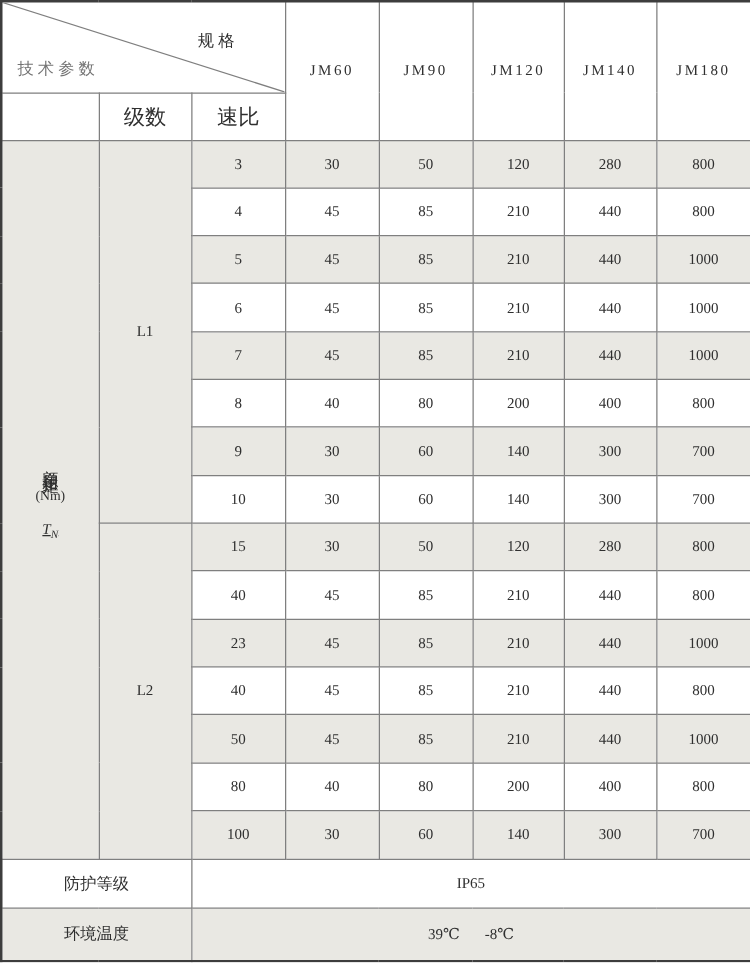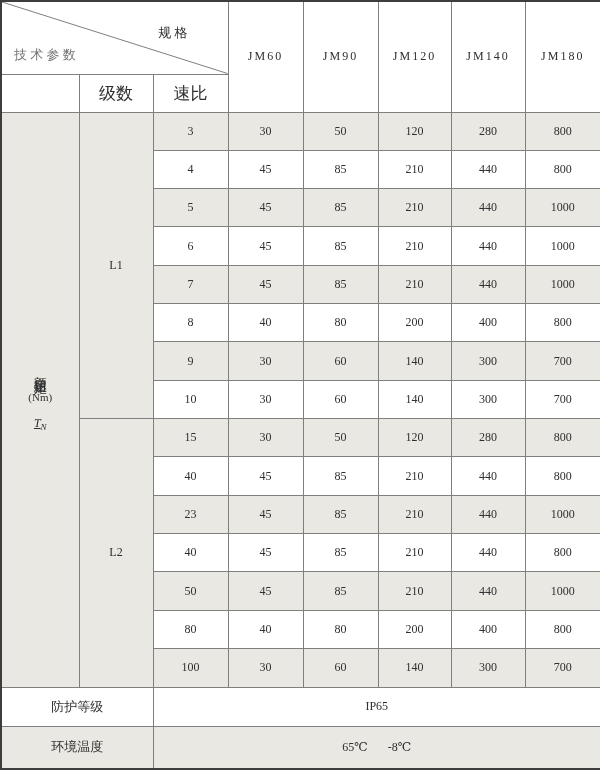--- a/index.html
+++ b/index.html
@@ -230,17 +230,17 @@
       <td>700</td>
     </tr>
   </tbody>
   <tfoot>
     <tr class="r-prot">
       <td class="flabel" colspan="2">防护等级</td>
       <td colspan="6">IP65</td>
     </tr>
     <tr class="r-temp">
       <td class="flabel" colspan="2">环境温度</td>
-      <td colspan="6"><span>65℃</span><span class="tsep"></span><span>-8℃</span></td>
+      <td colspan="6"><span>39℃</span><span class="tsep"></span><span>-8℃</span></td>
     </tr>
   </tfoot>
 </table>
 </div>
 
 </body></html>

